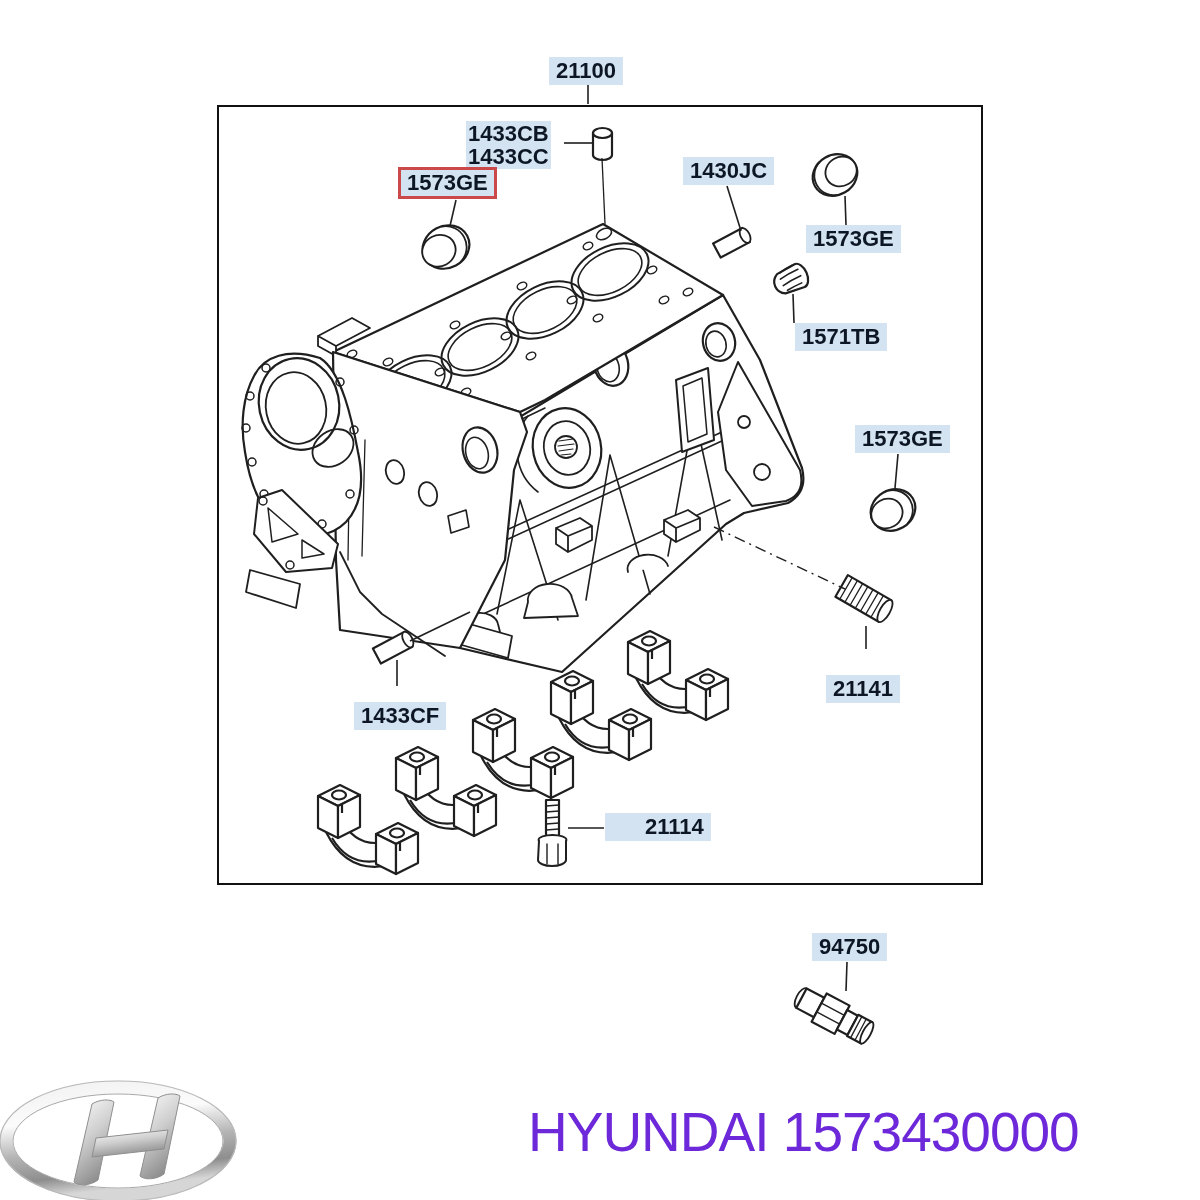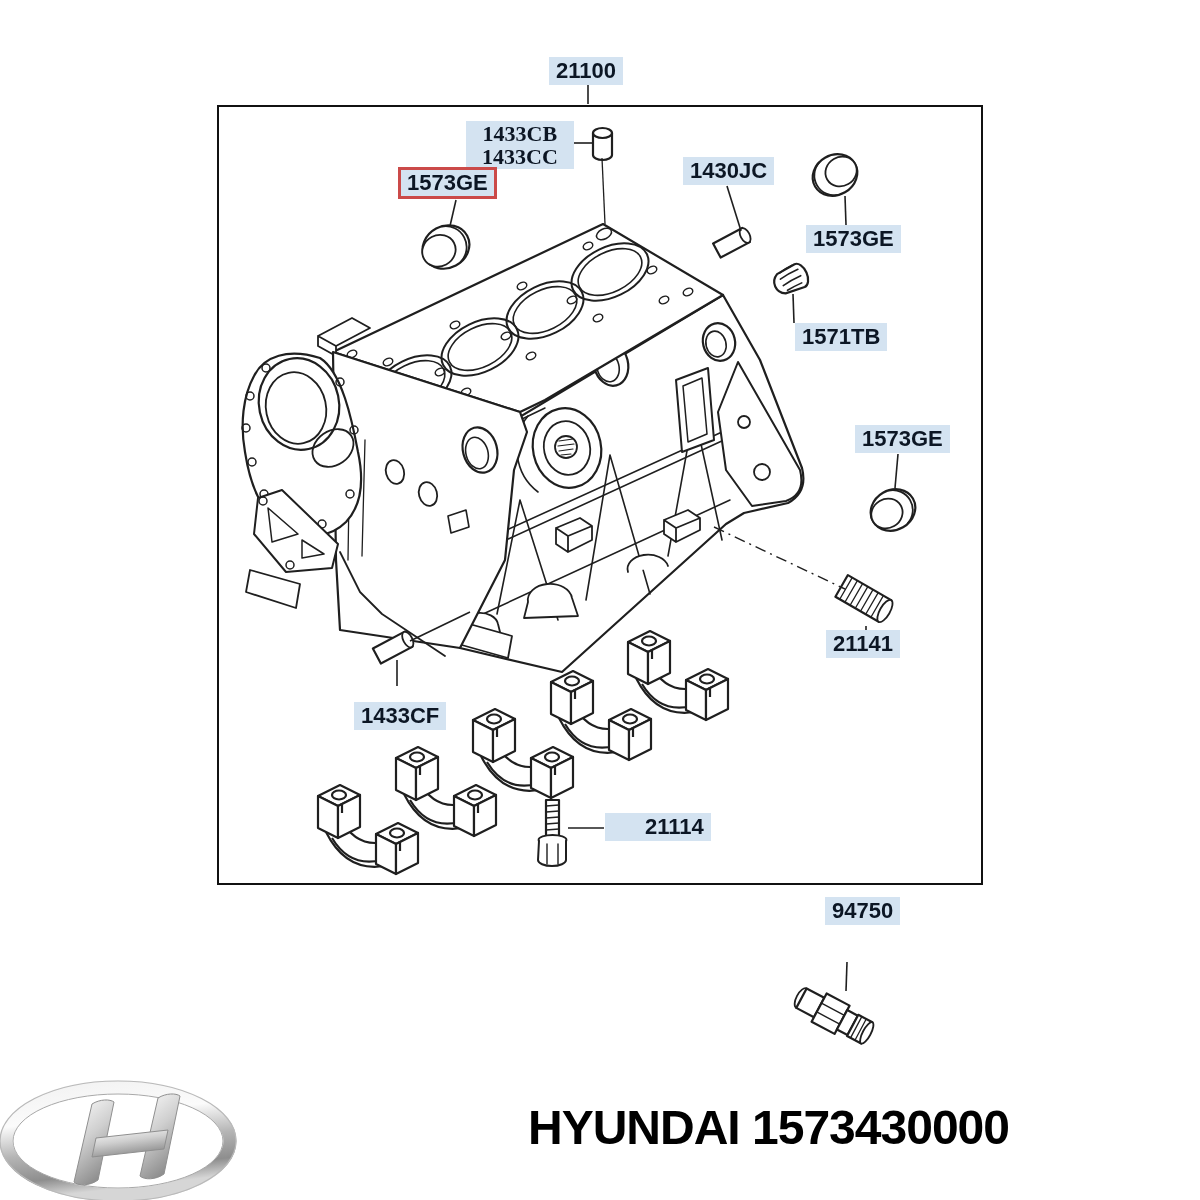--- a/index.html
+++ b/index.html
@@ -4,24 +4,24 @@
 <style>
   html,body{margin:0;padding:0;background:#fff;}
   .canvas{position:relative;width:1200px;height:1200px;background:#ffffff;overflow:hidden;
           font-family:"Liberation Sans","DejaVu Sans",sans-serif;}
   .diagram-frame{position:absolute;left:217px;top:105px;width:762px;height:776px;
                  border:2px solid #111;background:#fff;}
   svg.draw{position:absolute;left:0;top:0;width:1200px;height:1200px;}
   .plabel{position:absolute;background:#d4e3f1;color:#0c1624;font-weight:bold;
           font-size:22px;line-height:24px;padding:2px 7px;text-align:center;
           white-space:nowrap;letter-spacing:0px;}
-  .plabel.two{line-height:23px;padding:1px 16px;font-family:Liberation Serif, serif;}
+  .plabel.two{line-height:23px;padding:1px 2px;}
   .plabel.hot{border:3px solid #cb4a49;padding:1px 6px;}
-  .footer-text{position:absolute;left:528px;top:1100px;font-size:48px;color:#000000;
-               font-weight:bold;white-space:nowrap;letter-spacing:-1px;}
+  .footer-text{position:absolute;left:528px;top:1100px;font-size:55px;color:#6d28d9;
+               font-weight:normal;white-space:nowrap;letter-spacing:-1px;}
 </style>
 </head>
 <body>
 
 <div class="canvas">
 
   <div class="diagram-frame"></div>
 
   <svg class="draw" viewBox="0 0 1200 1200">
     <defs>
@@ -271,23 +271,23 @@
   <div class="plabel hot" style="left:398px;top:167px;">1573GE</div>
 
   <div class="plabel" style="left:683px;top:157px;text-align:right;">1430JC</div>
 
   <div class="plabel" style="left:806px;top:225px;">1573GE</div>
 
   <div class="plabel" style="left:795px;top:323px;">1571TB</div>
 
   <div class="plabel" style="left:855px;top:425px;">1573GE</div>
 
-  <div class="plabel" style="left:826px;top:630px;">21141</div>
+  <div class="plabel" style="left:826px;top:675px;">21141</div>
 
   <div class="plabel" style="left:354px;top:686px;margin-top:16px;">1433CF</div>
 
   <div class="plabel" style="left:605px;top:813px;padding-left:40px;">21114</div>
 
-  <div class="plabel" style="left:812px;top:897px;margin-left:13px;">94750</div>
+  <div class="plabel" style="left:812px;top:933px;">94750</div>
 
   <div class="footer-text">HYUNDAI 1573430000</div>
 
 </div>
 
 </body></html>

